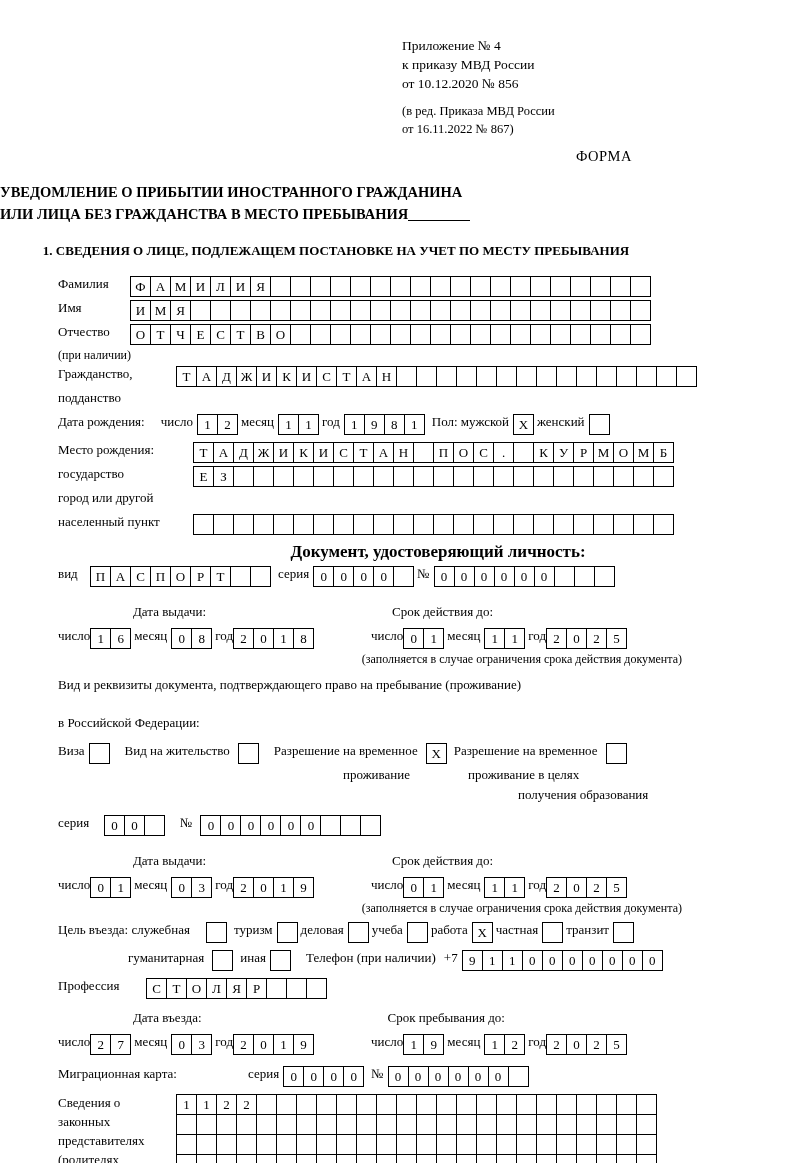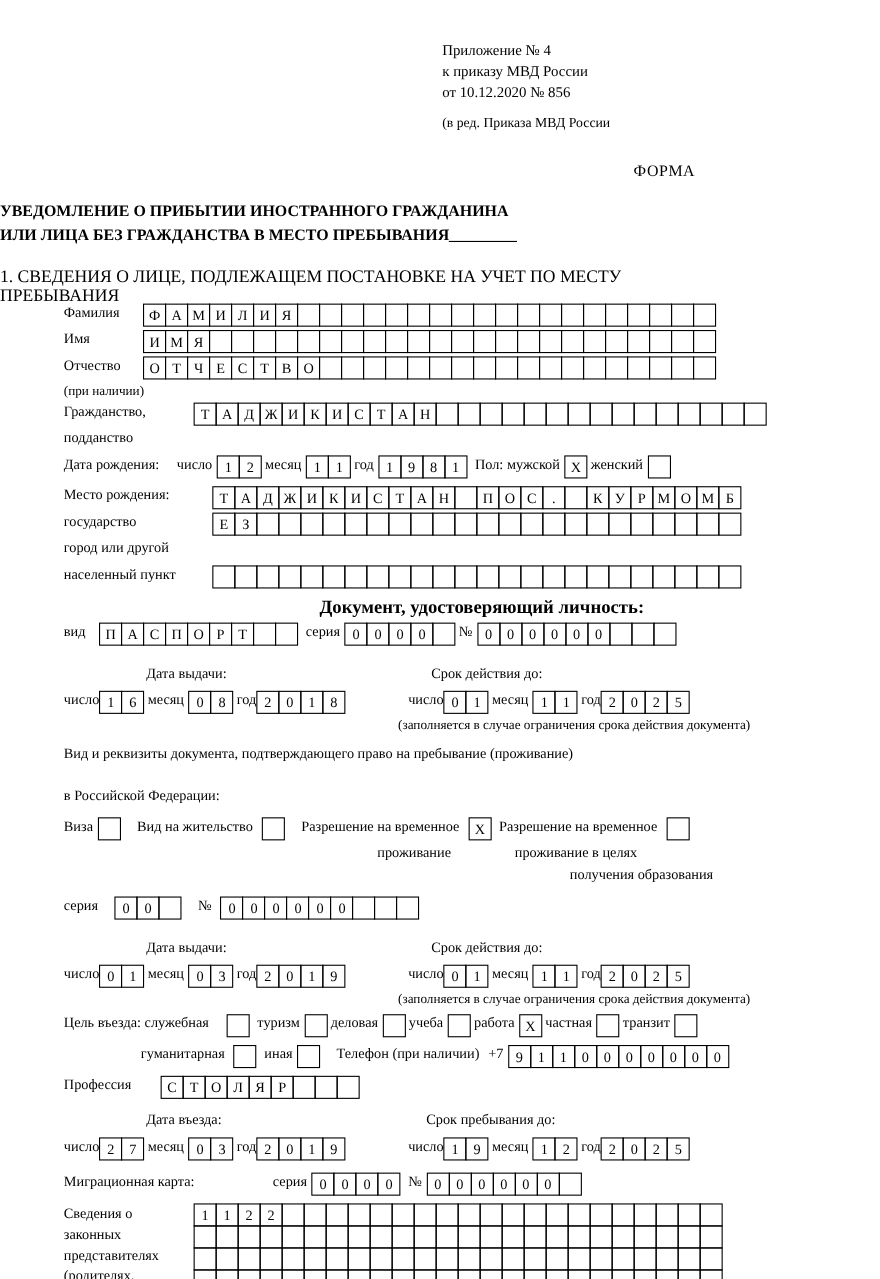--- a/index.html
+++ b/index.html
@@ -3,21 +3,21 @@
 <meta charset="utf-8">
 <style>
   html,body{margin:0;padding:0;background:#fff;}
   body{width:800px;min-height:1163px;font-family:"Liberation Serif",serif;color:#000;}
   .page{position:relative;width:672px;min-height:1163px;padding:0;box-sizing:border-box;}
   .hdr{position:absolute;right:40px;top:36px;text-align:left;font-size:13.5px;line-height:1.42;width:230px;}
   .hdr .sub{margin-top:10px;font-size:12.5px;line-height:1.4;}
   .forma{position:absolute;right:40px;top:148px;font-weight:normal;font-size:14.5px;letter-spacing:.5px;}
   .title{position:absolute;left:0;right:0;top:182px;text-align:left;font-weight:bold;font-size:14.5px;line-height:1.5;}
   .title .ul{display:inline-block;border-bottom:1px solid #000;width:62px;vertical-align:-2px;}
-  .sect{position:absolute;left:0;right:0;top:243px;text-align:left;font-weight:normal;font-size:16px;}
+  .sect{position:absolute;left:0;right:0;top:243px;text-align:center;font-weight:bold;font-size:13px;}
   .body{position:absolute;left:58px;top:276px;width:700px;font-size:13px;}
   .row{display:flex;margin-bottom:2px;min-height:22px;}
   .lbl{font-size:13px;white-space:nowrap;}
   .boxes{display:flex;}
   .bx{width:21px;height:21px;border:1px solid #000;box-sizing:border-box;margin-right:-1px;display:flex;align-items:center;justify-content:center;font-size:13px;font-family:"Liberation Serif",serif;line-height:1;}
   .gap{width:8px;}
   .gap2{width:4px;}
   .mt6{margin-top:6px;}
   .mt10{margin-top:10px;}
   .mt3{margin-top:16px;}
@@ -30,20 +30,21 @@
 <body>
 
 <div class="page">
 
   <div class="hdr">
     <div>Приложение № 4</div>
     <div>к приказу МВД России</div>
     <div>от 10.12.2020 № 856</div>
     <div class="sub">
       <div>(в ред. Приказа МВД России</div>
+      <div>от 16.11.2022 № 867)</div>
     </div>
   </div>
 
   <div class="forma">ФОРМА</div>
 
   <div class="title">
     <div>УВЕДОМЛЕНИЕ О ПРИБЫТИИ ИНОСТРАННОГО ГРАЖДАНИНА</div>
     <div><span>ИЛИ ЛИЦА БЕЗ ГРАЖДАНСТВА В МЕСТО ПРЕБЫВАНИЯ</span><span class="ul"></span></div>
   </div>
 

